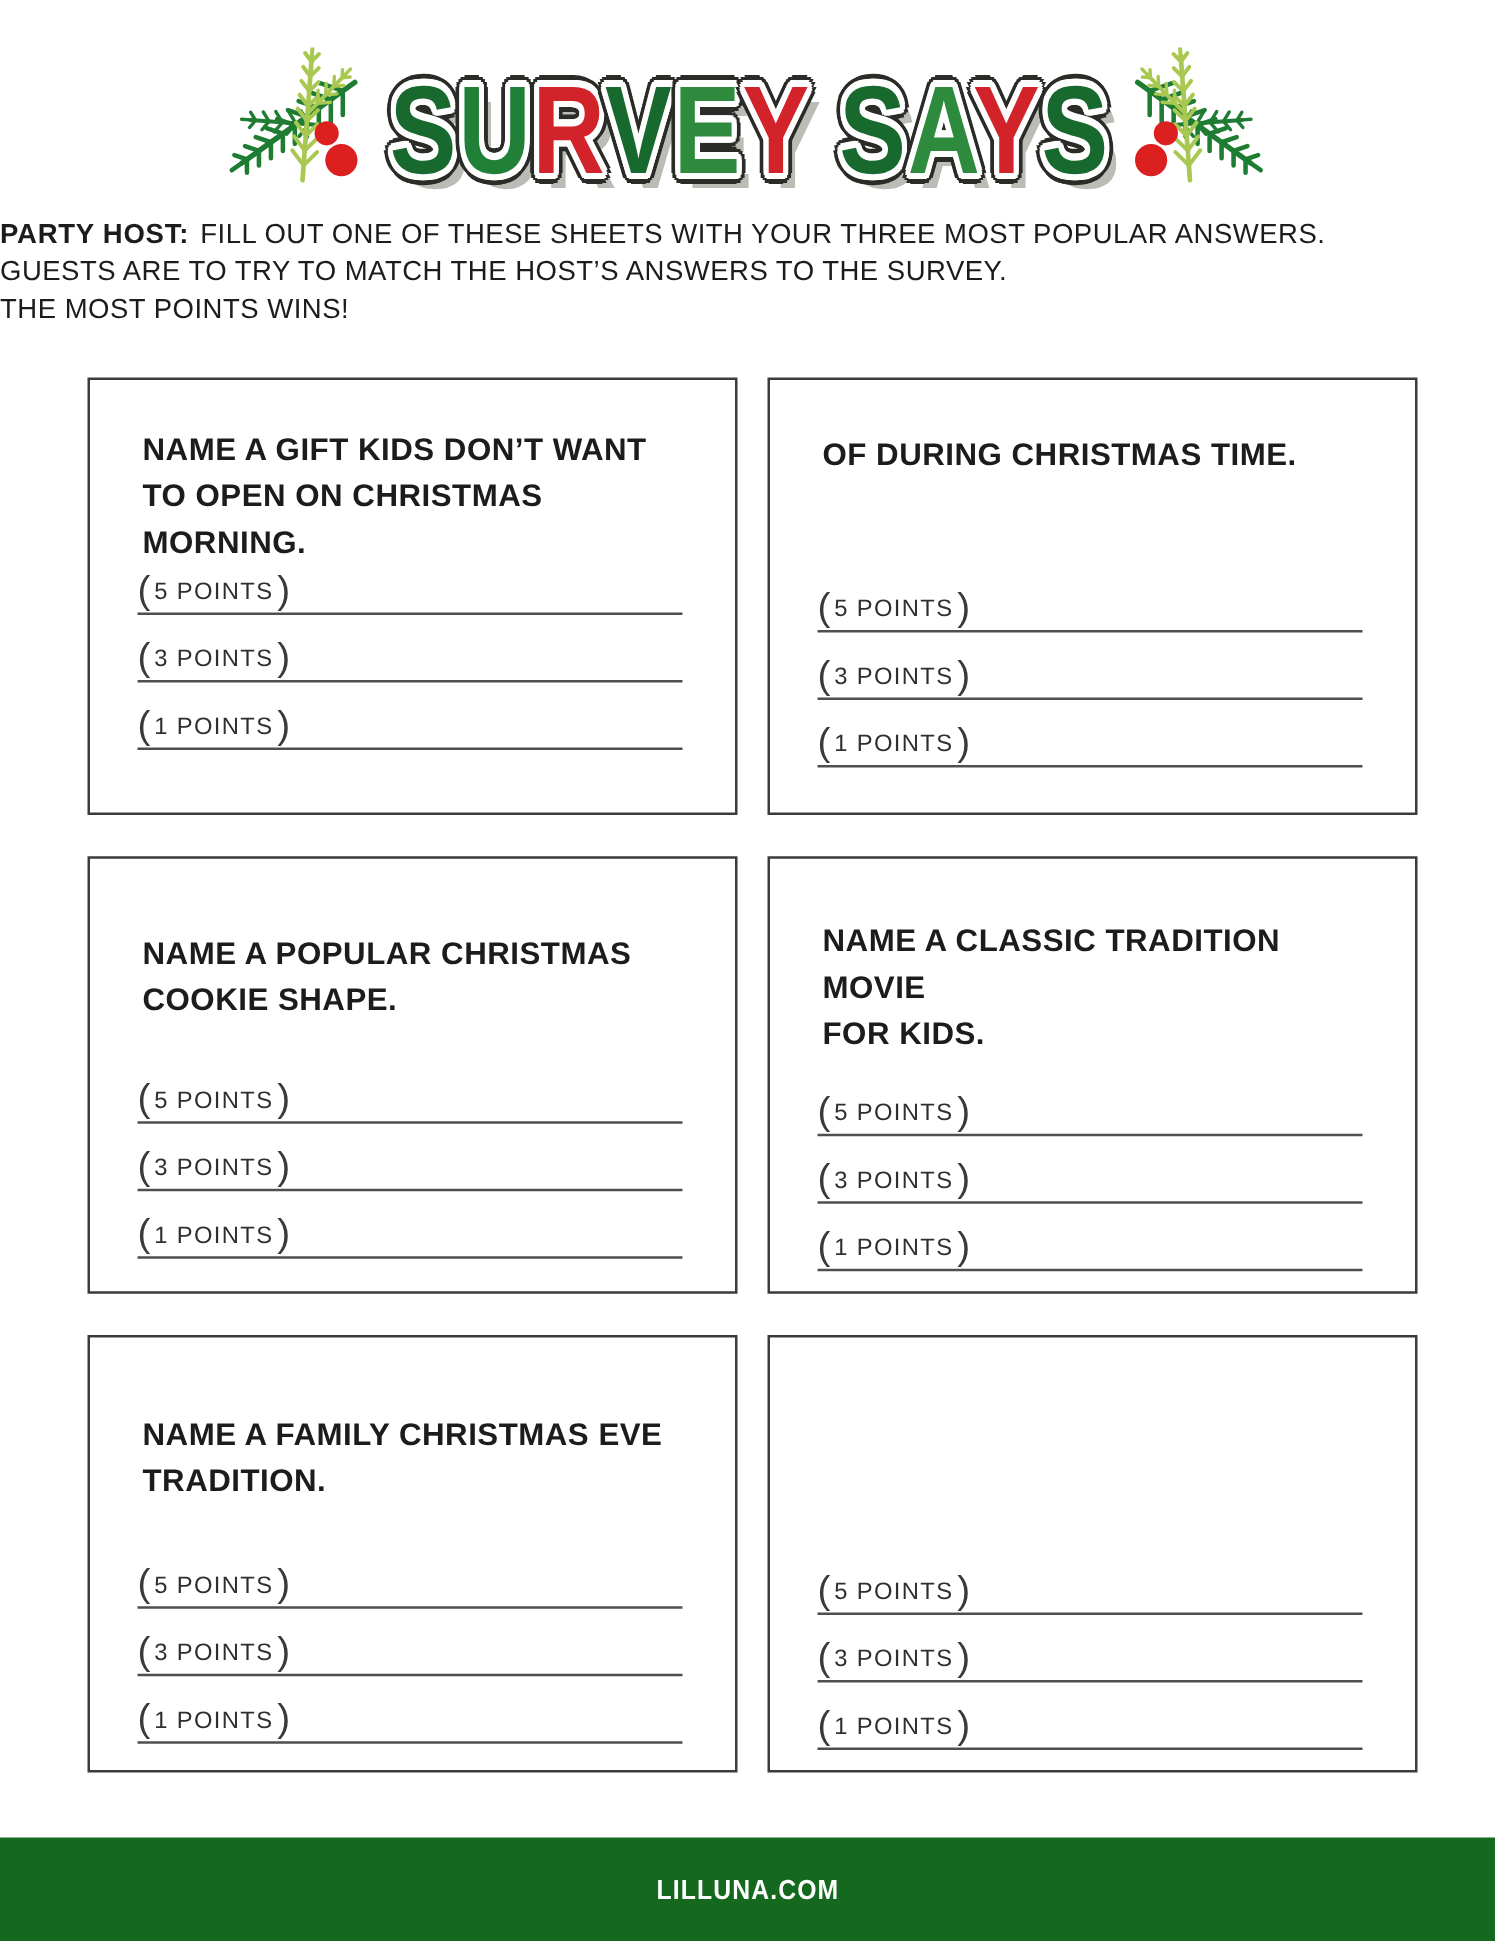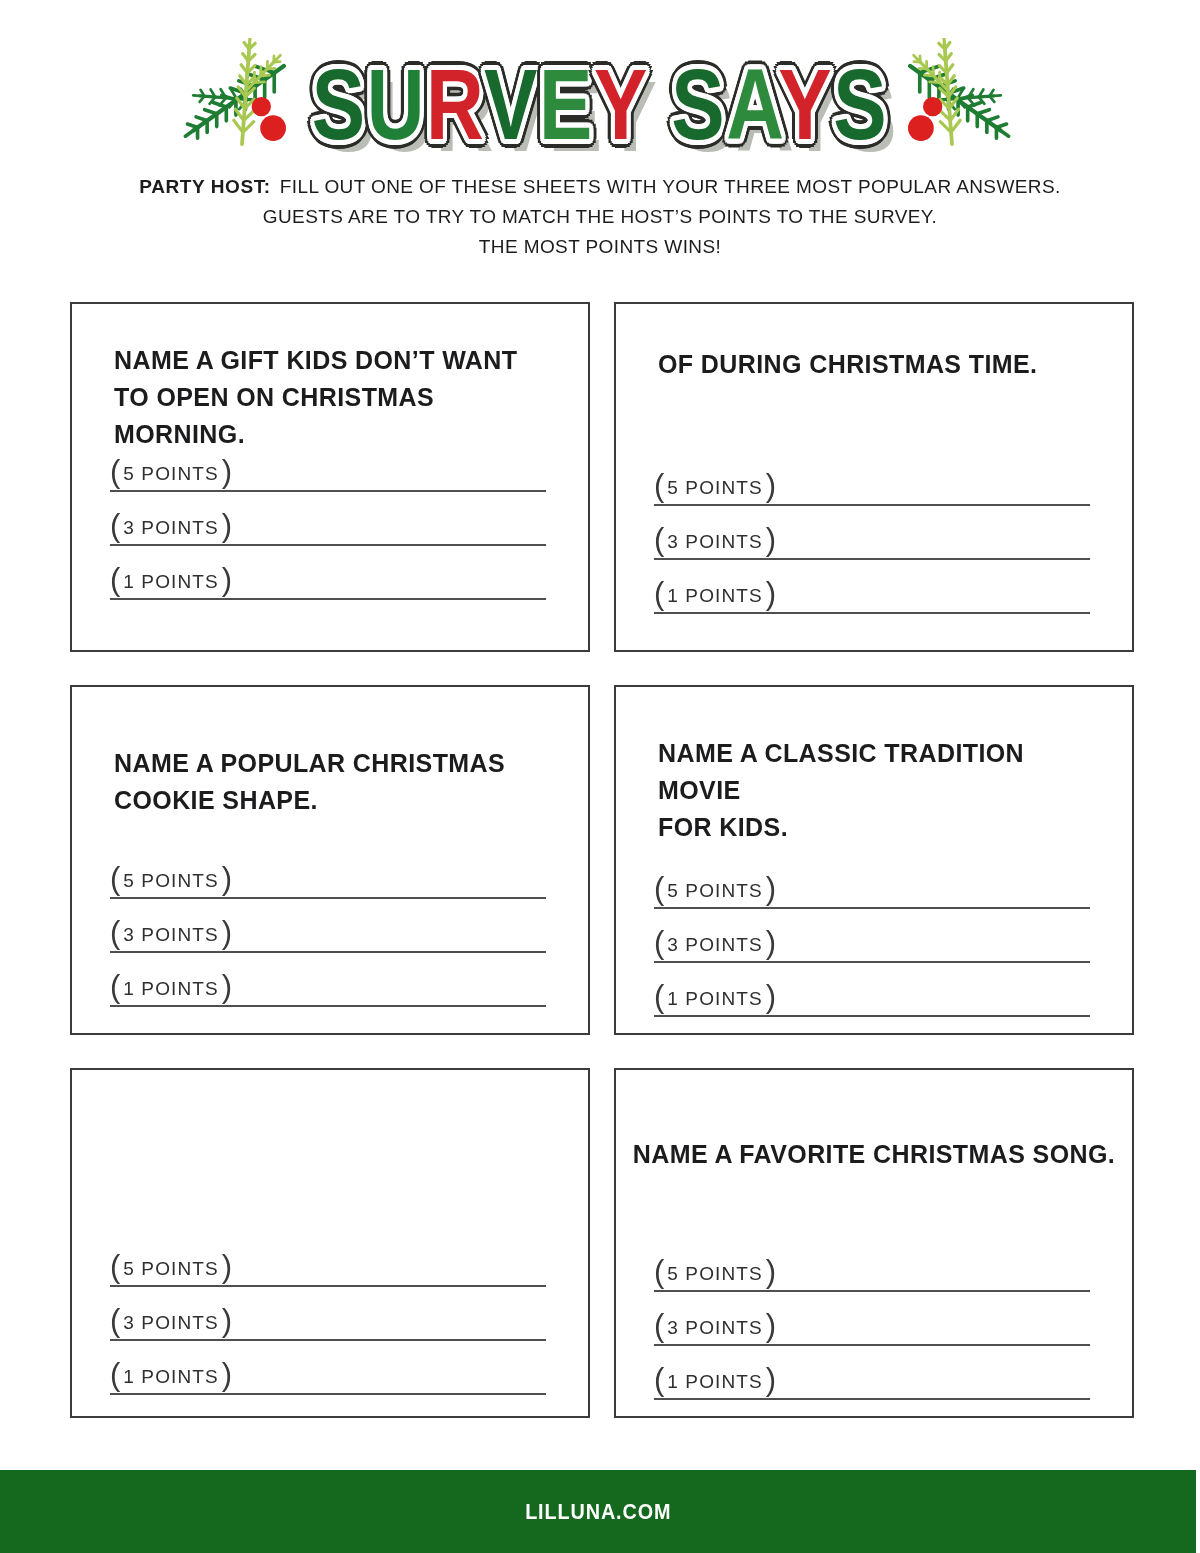--- a/index.html
+++ b/index.html
@@ -41,22 +41,22 @@
 
   
   .sprig{position:absolute;top:38px;width:118px;height:118px;}
   .sprig.left{left:183px;}
   .sprig.right{left:893px;transform:scaleX(-1);}
   .sprig svg{width:100%;height:100%;display:block;}
 
   
   .instructions{
     position:absolute;top:172px;left:0;right:0;
-    text-align:center;color:#1c1c1e;
-    font-size:19px;line-height:30px;letter-spacing:0.4px;
+    color:#1c1c1e;
+    font-size:22px;line-height:30px;letter-spacing:0.4px;
   }
   .instructions .host{font-weight:bold;margin-right:9px;letter-spacing:0.6px;}
 
   
   .cards{
     position:absolute;left:70px;top:302px;width:1064px;
     display:grid;grid-template-columns:520px 520px;
     column-gap:24px;row-gap:33px;
   }
   .card{
@@ -246,21 +246,21 @@
         <circle cx="84" cy="84" r="12" fill="#DC1F1F"></circle>
       </svg>
   </div>
 
   <div class="title-row" id="title-row"><span style="color: rgb(23, 105, 45);">S</span><span style="color: rgb(33, 128, 56);">U</span><span style="color: rgb(210, 35, 43);">R</span><span style="color: rgb(23, 105, 45);">V</span><span style="color: rgb(46, 139, 62);">E</span><span style="color: rgb(210, 35, 43);">Y</span><span> </span><span style="color: rgb(23, 105, 45);">S</span><span style="color: rgb(46, 139, 62);">A</span><span style="color: rgb(210, 35, 43);">Y</span><span style="color: rgb(23, 105, 45);">S</span></div>
 
   <div class="instructions">
     <div>
       <span class="host">PARTY HOST:</span><span>FILL OUT ONE OF THESE SHEETS WITH YOUR THREE MOST POPULAR ANSWERS.</span>
     </div>
-    <div>GUESTS ARE TO TRY TO MATCH THE HOST’S POINTS TO THE SURVEY.</div>
+    <div>GUESTS ARE TO TRY TO MATCH THE HOST’S ANSWERS TO THE SURVEY.</div>
     <div>THE MOST POINTS WINS!</div>
   </div>
 
   <div class="cards">
 
     <div class="card c1">
       <div class="q">
         <span class="q-line">NAME A GIFT KIDS DON’T WANT</span>
         <span class="q-line">TO OPEN ON CHRISTMAS MORNING.</span>
       </div>
@@ -348,44 +348,44 @@
         </div>
         <div class="points-row">
           <span class="paren">(</span>
             <span class="ptext">1 POINTS</span>
             <span class="paren">)</span>
         </div>
       </div>
     </div>
 
     <div class="card c5">
+      <div class="q">
+        <span class="q-line">NAME A FAMILY CHRISTMAS EVE</span>
+        <span class="q-line">TRADITION.</span>
+      </div>
       <div class="points">
         <div class="points-row">
           <span class="paren">(</span>
             <span class="ptext">5 POINTS</span>
             <span class="paren">)</span>
         </div>
         <div class="points-row">
           <span class="paren">(</span>
             <span class="ptext">3 POINTS</span>
             <span class="paren">)</span>
         </div>
         <div class="points-row">
           <span class="paren">(</span>
             <span class="ptext">1 POINTS</span>
             <span class="paren">)</span>
         </div>
       </div>
     </div>
 
     <div class="card c6">
-      <div class="q">
-        <span class="q-line">NAME A FAVORITE CHRISTMAS SONG.</span>
-
-      </div>
       <div class="points">
         <div class="points-row">
           <span class="paren">(</span>
             <span class="ptext">5 POINTS</span>
             <span class="paren">)</span>
         </div>
         <div class="points-row">
           <span class="paren">(</span>
             <span class="ptext">3 POINTS</span>
             <span class="paren">)</span>

